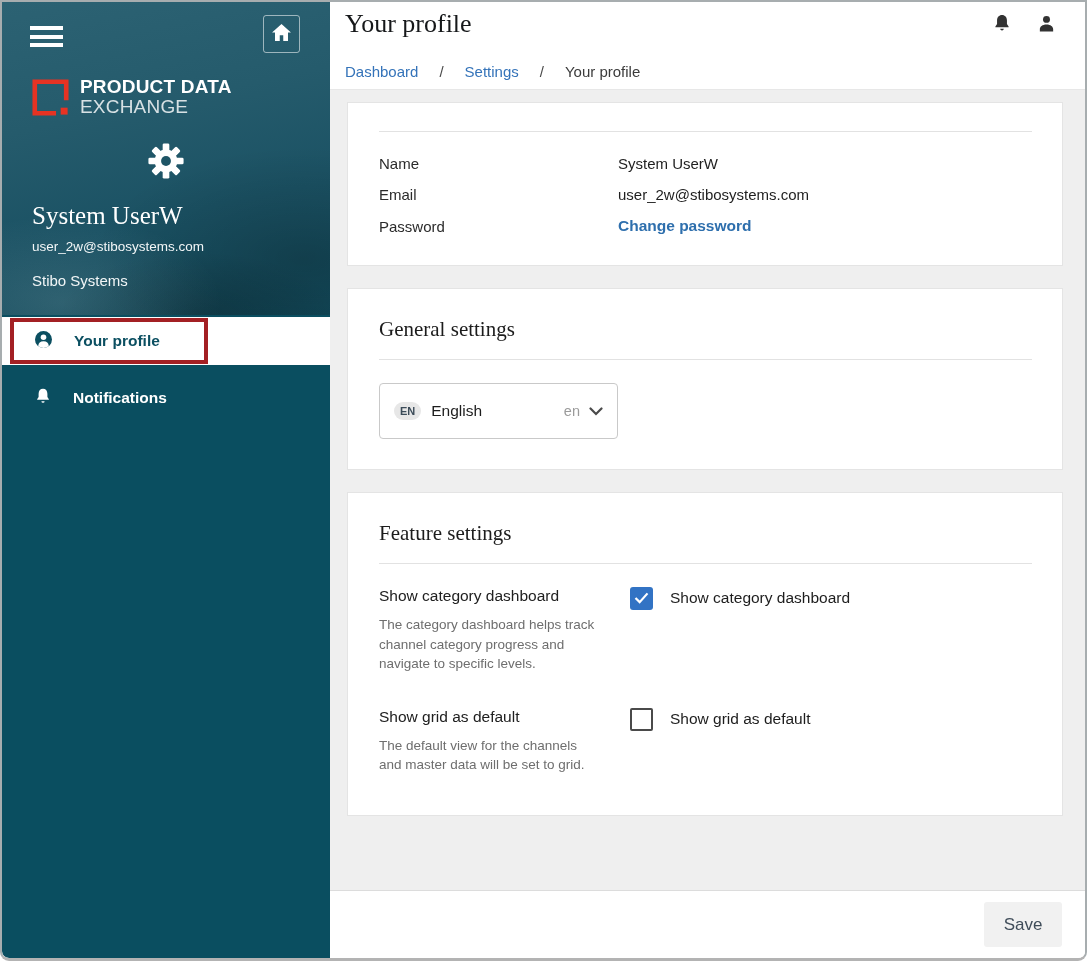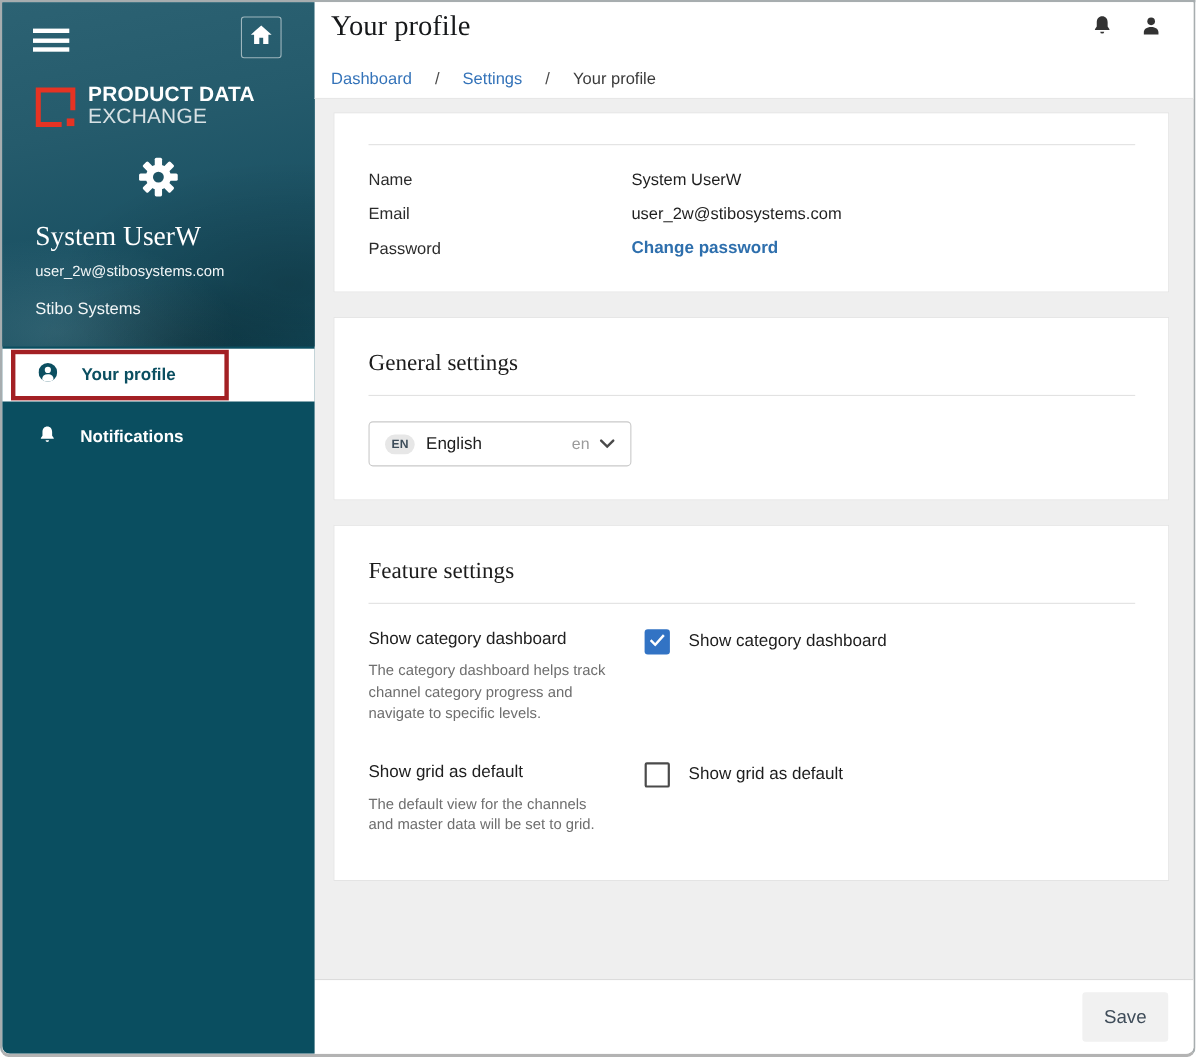--- a/index.html
+++ b/index.html
@@ -8,21 +8,21 @@
 
   .window {
     width:1087px; height:961px;
     border:2px solid #a7adaf; border-bottom:3px solid #b3b3b3;
     border-radius:0 0 9px 9px;
     display:flex; overflow:hidden; background:#fff;
   }
 
   
   .sidebar {
-    width:284px; flex:none; background:#0a4e60; color:#fff;
+    width:328px; flex:none; background:#0a4e60; color:#fff;
     display:flex; flex-direction:column; position:relative;
     border-bottom-left-radius:7px;
   }
   .hero {
     height:313px; position:relative; flex:none;
     background:
       radial-gradient(260px 140px at 18% 96%, rgba(225,233,233,.12), transparent 62%),
       radial-gradient(320px 170px at 92% 82%, rgba(0,0,0,.20), transparent 66%),
       radial-gradient(200px 90px at 60% 100%, rgba(0,0,0,.22), transparent 70%),
       linear-gradient(168deg, #2c6273 0%, #255b6c 35%, #1b5264 65%, #124a5b 100%);
@@ -75,21 +75,21 @@
   .info-grid { display:grid; grid-template-columns:239px 1fr; row-gap:14px; font-size:15px; align-items:center; }
   .row-label { color:#2b2b2b; }
   .row-value { color:#1f1f1f; }
   .change-link { color:#2e6fad; font-weight:bold; font-size:15.5px; cursor:pointer; }
 
   .setting-grid { display:grid; grid-template-columns:239px 1fr; }
   .setting-label { font-size:15.5px; color:#202020; }
   .setting-desc { font-size:13.5px; color:#6e6e6e; line-height:1.45; margin-top:10px; max-width:220px; }
 
   .select {
-    height:41px; border:1px solid #c9c9c9; border-radius:4px; background:#fff;
+    height:56px; border:1px solid #c9c9c9; border-radius:4px; background:#fff;
     display:flex; align-items:center; padding:0 14px; cursor:pointer;
   }
   .lang-badge { background:#e7e7e7; color:#3c4c59; font-size:11px; font-weight:bold; padding:3px 6px; border-radius:9px; }
   .lang-name { margin-left:10px; font-size:15.5px; color:#1d1d1d; }
   .select-right { margin-left:auto; display:flex; align-items:center; gap:9px; }
   .lang-code { color:#9b9b9b; font-size:14.5px; }
 
   .option { display:grid; grid-template-columns:239px 1fr; margin-bottom:34px; }
   .option:last-child { margin-bottom:10px; }
   .option-right { display:flex; align-items:flex-start; padding-left:12px; }

